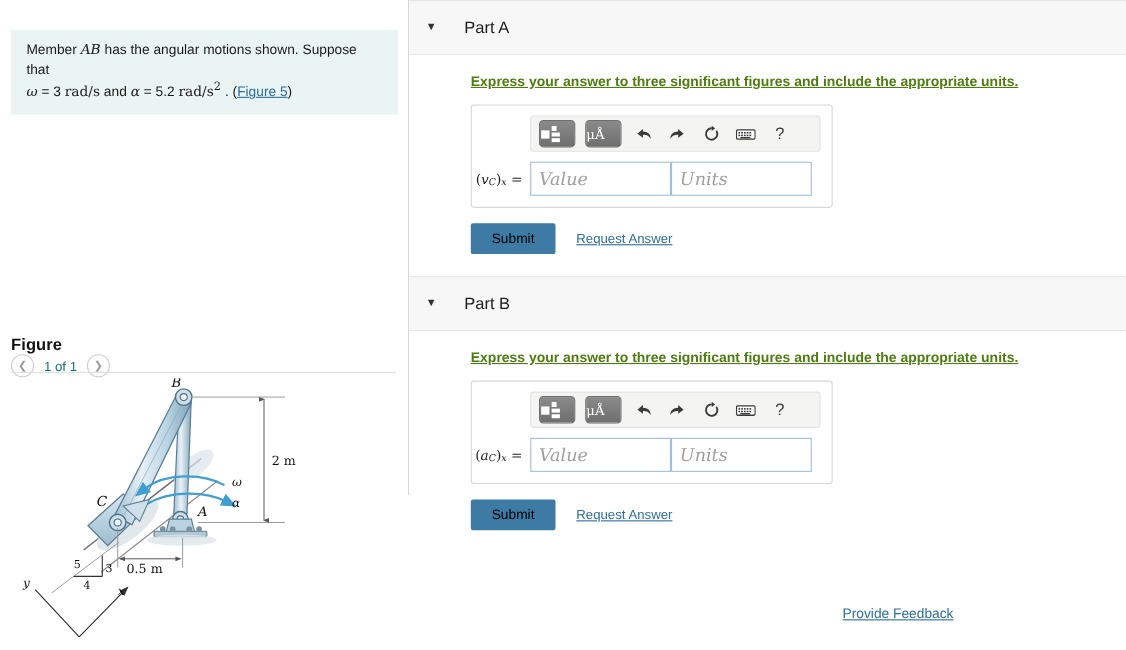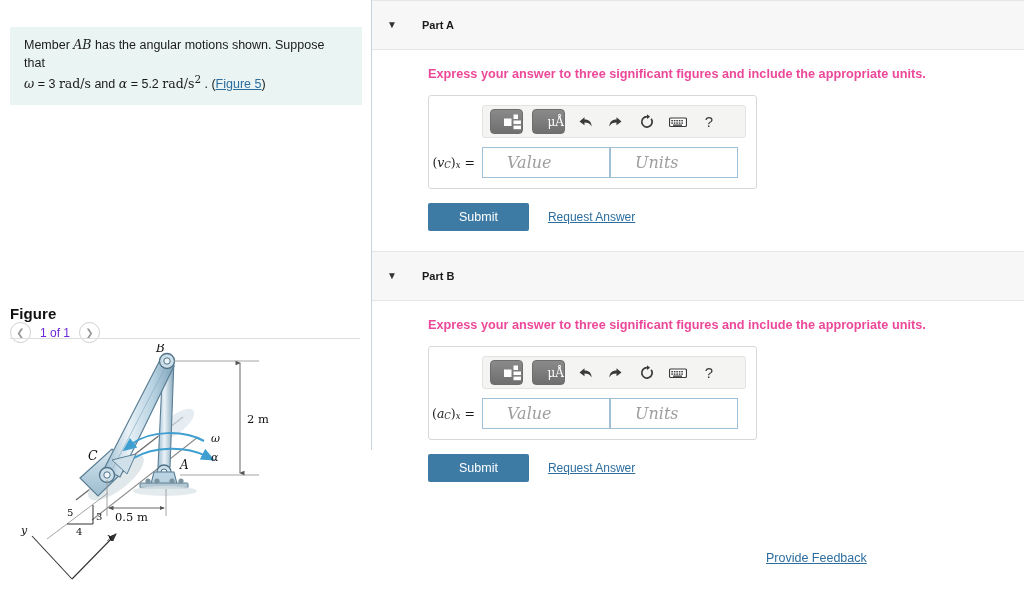--- a/index.html
+++ b/index.html
@@ -76,21 +76,21 @@
     color: #9b9b9b;
     display: flex; align-items: center; justify-content: center;
     font-size: 10px;
     line-height: 1;
     background: #fff;
     cursor: pointer;
     user-select: none;
   }
   .pager-label {
     font-size: 12px;
-    color: #6d28d9;
+    color: #0f766e;
   }
   .figure-rule {
     position: absolute;
     left: 10px;
     top: 338px;
     width: 350px;
     height: 1px;
     background: #dedede;
   }
   .figure-canvas {
@@ -121,38 +121,39 @@
   }
   .caret {
     width: 14px;
     color: #333;
     font-size: 10px;
     line-height: 1;
     margin-right: 21px;
     cursor: pointer;
   }
   .part-title {
-    font-size: 11px;
-    font-weight: bold;
+    font-size: 15px;
+    font-weight: normal;
     color: #1b1b1b;
   }
   .part-body {
     padding: 17px 0 0 56px;
   }
   .prompt {
     font-size: 12.7px;
     color: #1b1b1b;
     margin-bottom: 13px;
   }
   .prompt .mi { font-family: "DejaVu Serif", serif; font-style: italic; font-size: 13.5px;}
   .instruction {
     font-size: 12.7px;
     font-weight: bold;
-    color: #ec4899;
+    color: #4d7c0f;
     margin-bottom: 14px;
+    text-decoration: underline;
   }
 
   .answer-box {
     border: 1px solid #d8d8d8;
     border-radius: 3px;
     width: 329px;
     box-sizing: border-box;
     padding: 9px 0 10px 0;
     background: #fff;
   }
@@ -167,21 +168,21 @@
     padding: 0 7px;
     gap: 9px;
     box-sizing: border-box;
     width: 264px;
   }
   .mbtn {
     width: 33px; height: 25px;
     border-radius: 4px;
     border: 1px solid #6d6d6d;
     background: linear-gradient(#8a8a8a, #6f6f6f);
-    display: flex; align-items: center; justify-content: flex-end;
+    display: flex; align-items: center; justify-content: flex-start;
     cursor: pointer;
     box-sizing: border-box;
   }
   .mbtn.tmpl { }
   .mbtn.units {
     color: #fff;
     font-size: 12px;
     font-family: "DejaVu Serif", serif;
   }
   .icon-btn {
@@ -213,43 +214,43 @@
   }
   .answer-label .sub { font-size: 8.5px; vertical-align: -1px;}
   .answer-label i { font-style: italic; }
   .field {
     height: 31px;
     border: 1px solid #9fc0d6;
     background: #fff;
     box-sizing: border-box;
     display: flex;
     align-items: center;
-    padding-left: 24px;
+    padding-left: 7px;
     font-family: "DejaVu Serif", serif;
     font-style: italic;
     font-size: 16px;
     color: #9e9e9e;
     cursor: text;
   }
   .field.value { width: 128px; }
   .field.units { width: 128px; margin-left: 0; text-align: center; }
 
   .actions {
     margin-top: 14px;
     display: flex;
     align-items: center;
     gap: 19px;
   }
   .submit-btn {
     background: #3d7ba4;
-    color: #ffffff;
+    color: #000000;
     border: none;
     font-family: "Liberation Sans", sans-serif;
     font-size: 12.5px;
-    padding: 7px 31px;
+    padding: 7px 19px;
     border-radius: 2px;
     cursor: pointer;
   }
   .request-link {
     color: #2d6e9e;
     font-size: 12px;
     font-weight: normal;
     text-decoration: underline;
     cursor: pointer;
   }

